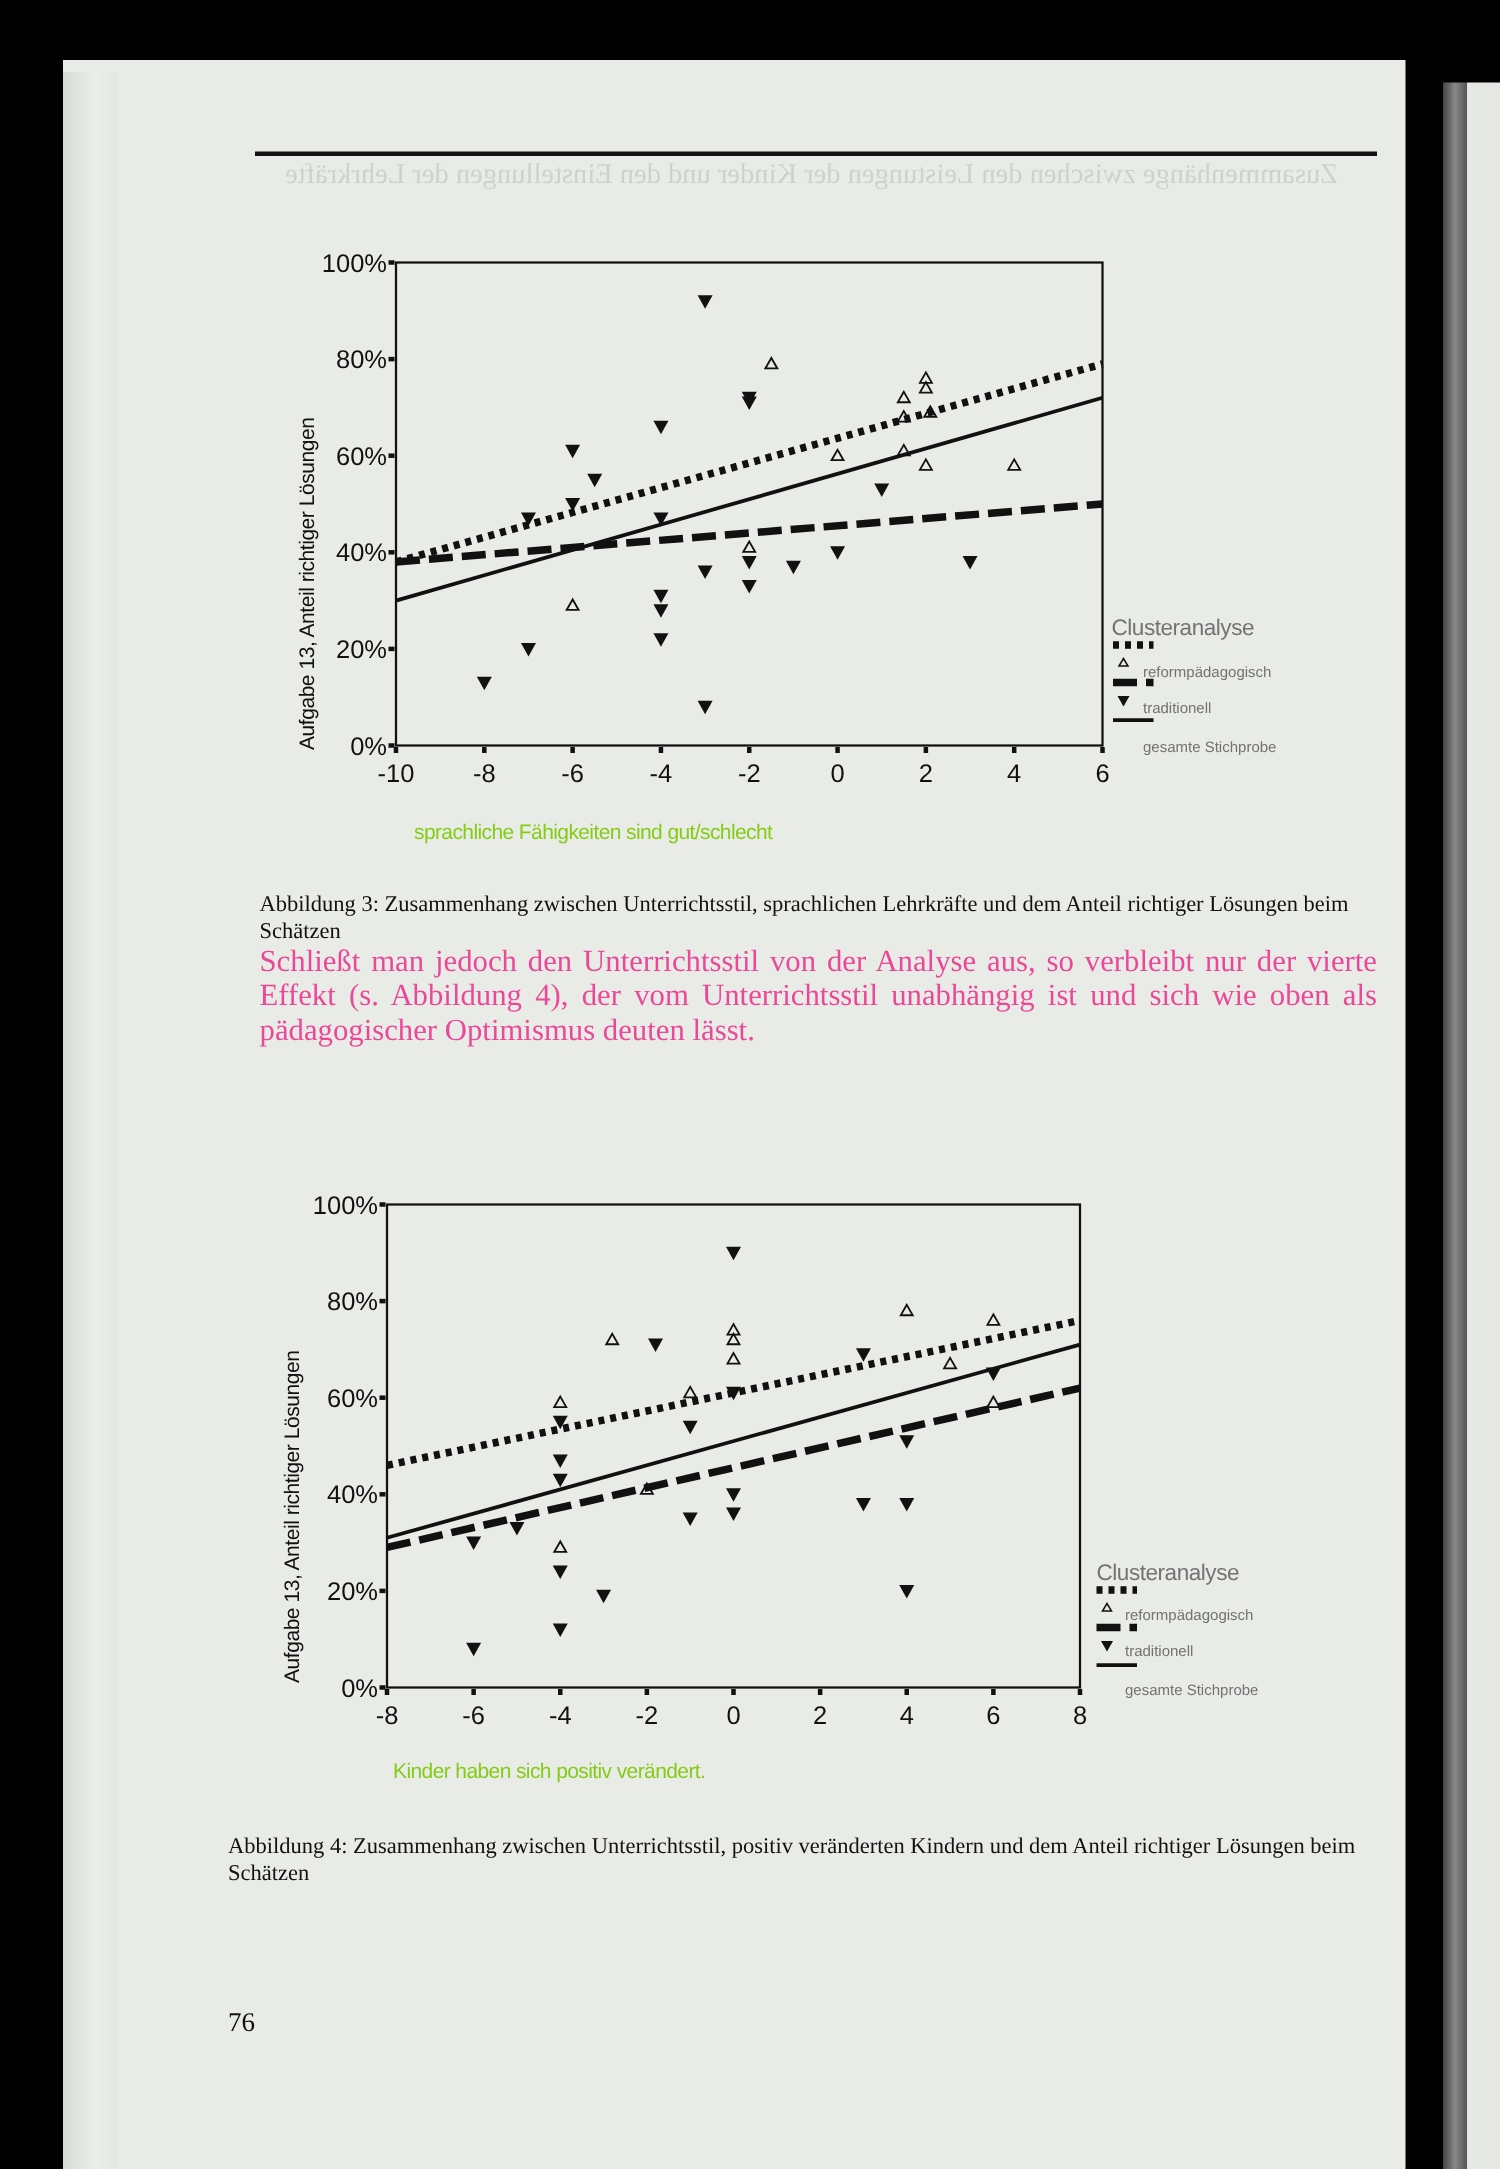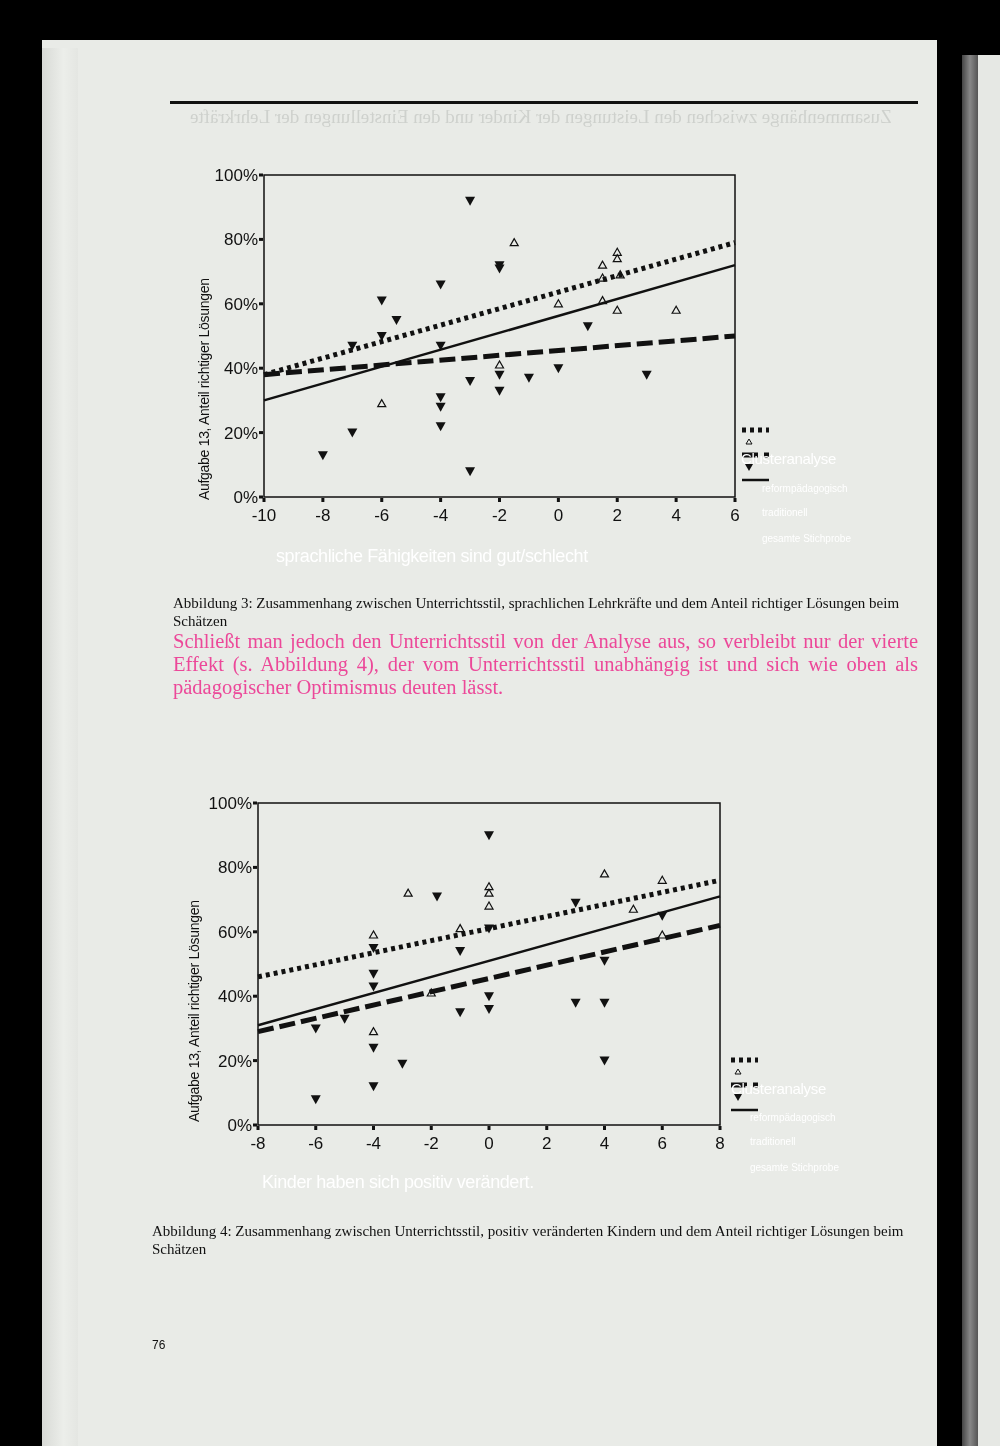--- a/index.html
+++ b/index.html
@@ -7,24 +7,24 @@
   .page { position:absolute; left:42px; top:40px; width:895px; height:1406px; background:#e9ebe7; }
   .page-edge { position:absolute; left:42px; top:48px; width:36px; height:1398px; background:linear-gradient(90deg,#d8dad6,#eceeea 60%,#e4e6e2); }
   .gutter { position:absolute; left:962px; top:55px; width:16px; height:1391px; background:linear-gradient(90deg,#444,#888 50%,#555); }
   .next-page { position:absolute; left:978px; top:55px; width:22px; height:1391px; background:#e6e8e4; }
   .header-rule { position:absolute; left:170px; top:101px; width:748px; height:3px; background:#111; }
   .ghost { position:absolute; color:#b9bcb8; font-family:"Liberation Serif", serif; font-size:17px; white-space:nowrap; opacity:.55; }
   .ghost.flip { transform:scaleX(-1); }
   svg.chart { position:absolute; left:0; top:0; }
   .caption { position:absolute; font-family:"Liberation Serif", serif; font-size:15px; line-height:18px; color:#111; }
   .body-text { position:absolute; left:173px; top:630px; width:745px; font-family:Liberation Serif, serif; font-size:20.5px; line-height:23px; color:#ec4899; text-align:justify; }
-  .page-num { position:absolute; left:152px; top:1338px; font-family:Liberation Sans, sans-serif; font-size:12px; color:#111; }
-  .xlabel { position:absolute; font-size:18px; color:#ffffff; letter-spacing:-0.4px; }
+  .page-num { position:absolute; left:152px; top:1338px; font-family:Liberation Serif, serif; font-size:18px; color:#111; }
+  .xlabel { position:absolute; font-size:14px; color:#84cc16; letter-spacing:-0.4px; }
   .ylabel { position:absolute; font-size:14px; color:#111; transform-origin:left top; transform:rotate(-90deg); white-space:nowrap; letter-spacing:-0.3px; }
-  .legend { position:absolute; color:#ffffff;margin-top:40px; }
+  .legend { position:absolute; color:#737373; }
   .legend .title { font-size:15px; letter-spacing:-0.3px; }
 </style>
 </head>
 <body>
 
 <div class="page"></div>
 <div class="page-edge"></div>
 <div class="gutter"></div>
 <div class="next-page"></div>
 

